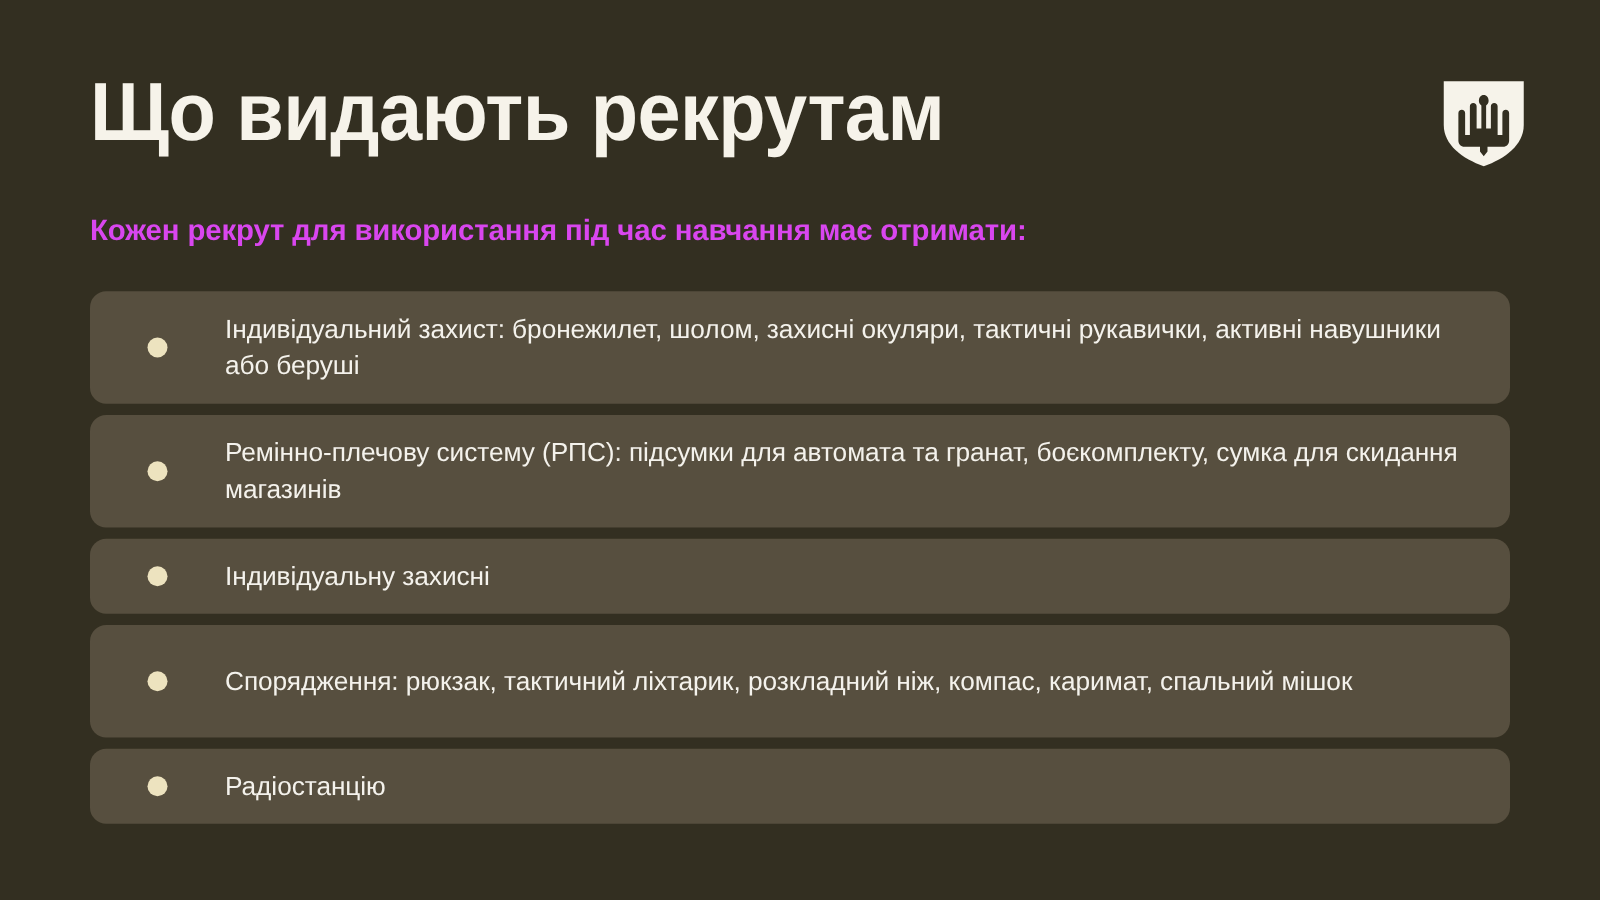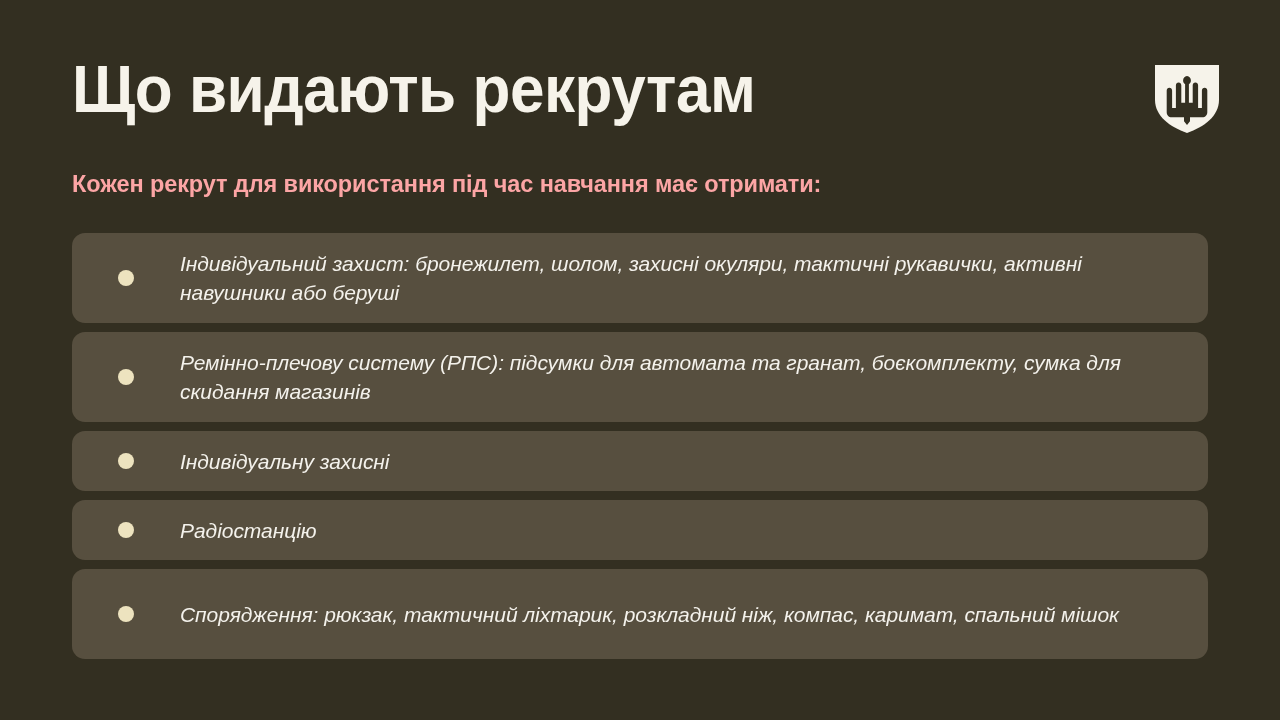--- a/index.html
+++ b/index.html
@@ -63,21 +63,21 @@
 
   
   .subtitle {
     position: absolute;
     left: 72px;
     top: 169px;
     margin: 0;
     font-size: 23.5px;
     line-height: 30px;
     font-weight: 700;
-    color: #fca5a5;
+    color: #d946ef;
     letter-spacing: -0.1px;
     white-space: nowrap;
   }
 
   
   .cards {
     position: absolute;
     left: 72px;
     top: 233px;
     width: 1136px;
@@ -116,21 +116,20 @@
   }
 
   .card-text {
     flex: 1 1 auto;
     font-size: 21px;
     line-height: 29px;
     font-weight: 400;
     color: #f4f2ec;
     letter-spacing: -0.05px;
     padding-right: 8px;
-    font-style: italic;
   }
 </style>
 </head>
 <body>
 
 <div class="slide">
 
   <div class="header">
     <h1 class="slide-title">Що видають рекрутам</h1>
 
@@ -194,29 +193,29 @@
       <span class="card-text">Ремінно-плечову систему (РПС): підсумки для автомата та гранат, боєкомплекту, сумка для скидання магазинів</span>
     </div>
 
     <div class="card">
       <span class="bullet-wrap">
         <span class="bullet-dot"></span>
       </span>
       <span class="card-text">Індивідуальну захисні</span>
     </div>
 
+    <div class="card two-line">
+      <span class="bullet-wrap">
+        <span class="bullet-dot"></span>
+      </span>
+      <span class="card-text">Спорядження: рюкзак, тактичний ліхтарик, розкладний ніж, компас, каримат, спальний мішок</span>
+    </div>
+
     <div class="card">
       <span class="bullet-wrap">
         <span class="bullet-dot"></span>
       </span>
       <span class="card-text">Радіостанцію</span>
     </div>
 
-    <div class="card two-line">
-      <span class="bullet-wrap">
-        <span class="bullet-dot"></span>
-      </span>
-      <span class="card-text">Спорядження: рюкзак, тактичний ліхтарик, розкладний ніж, компас, каримат, спальний мішок</span>
-    </div>
-
   </div>
 
 </div>
 
 </body></html>

